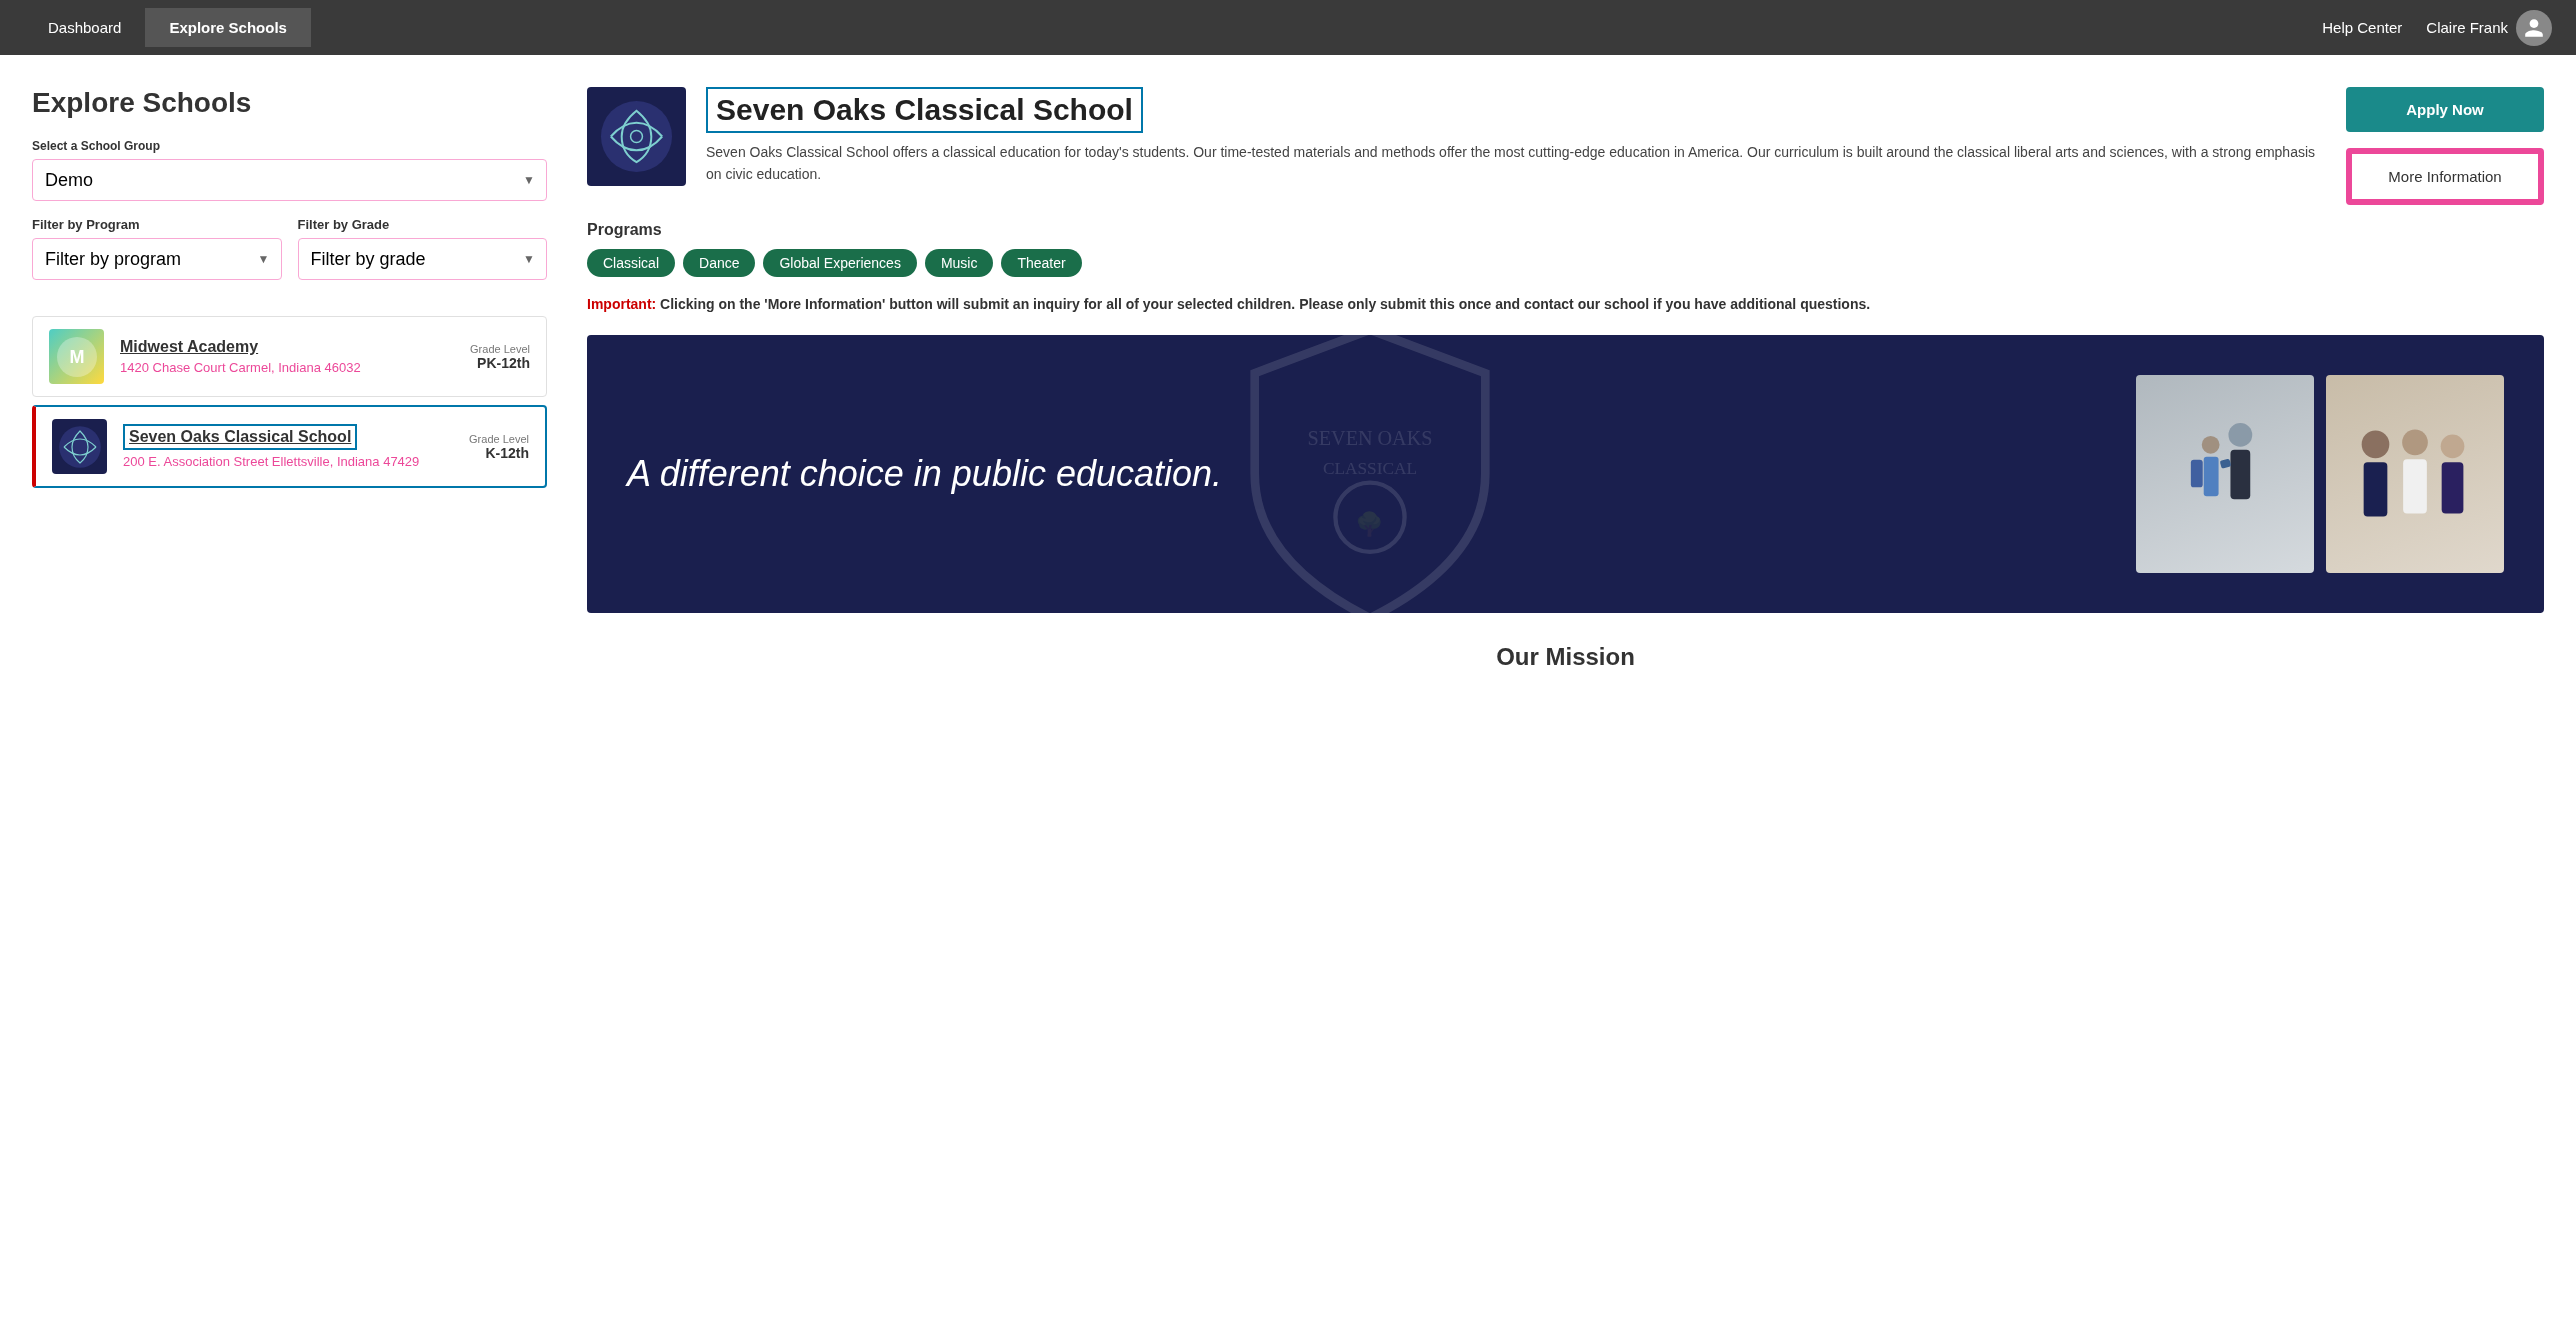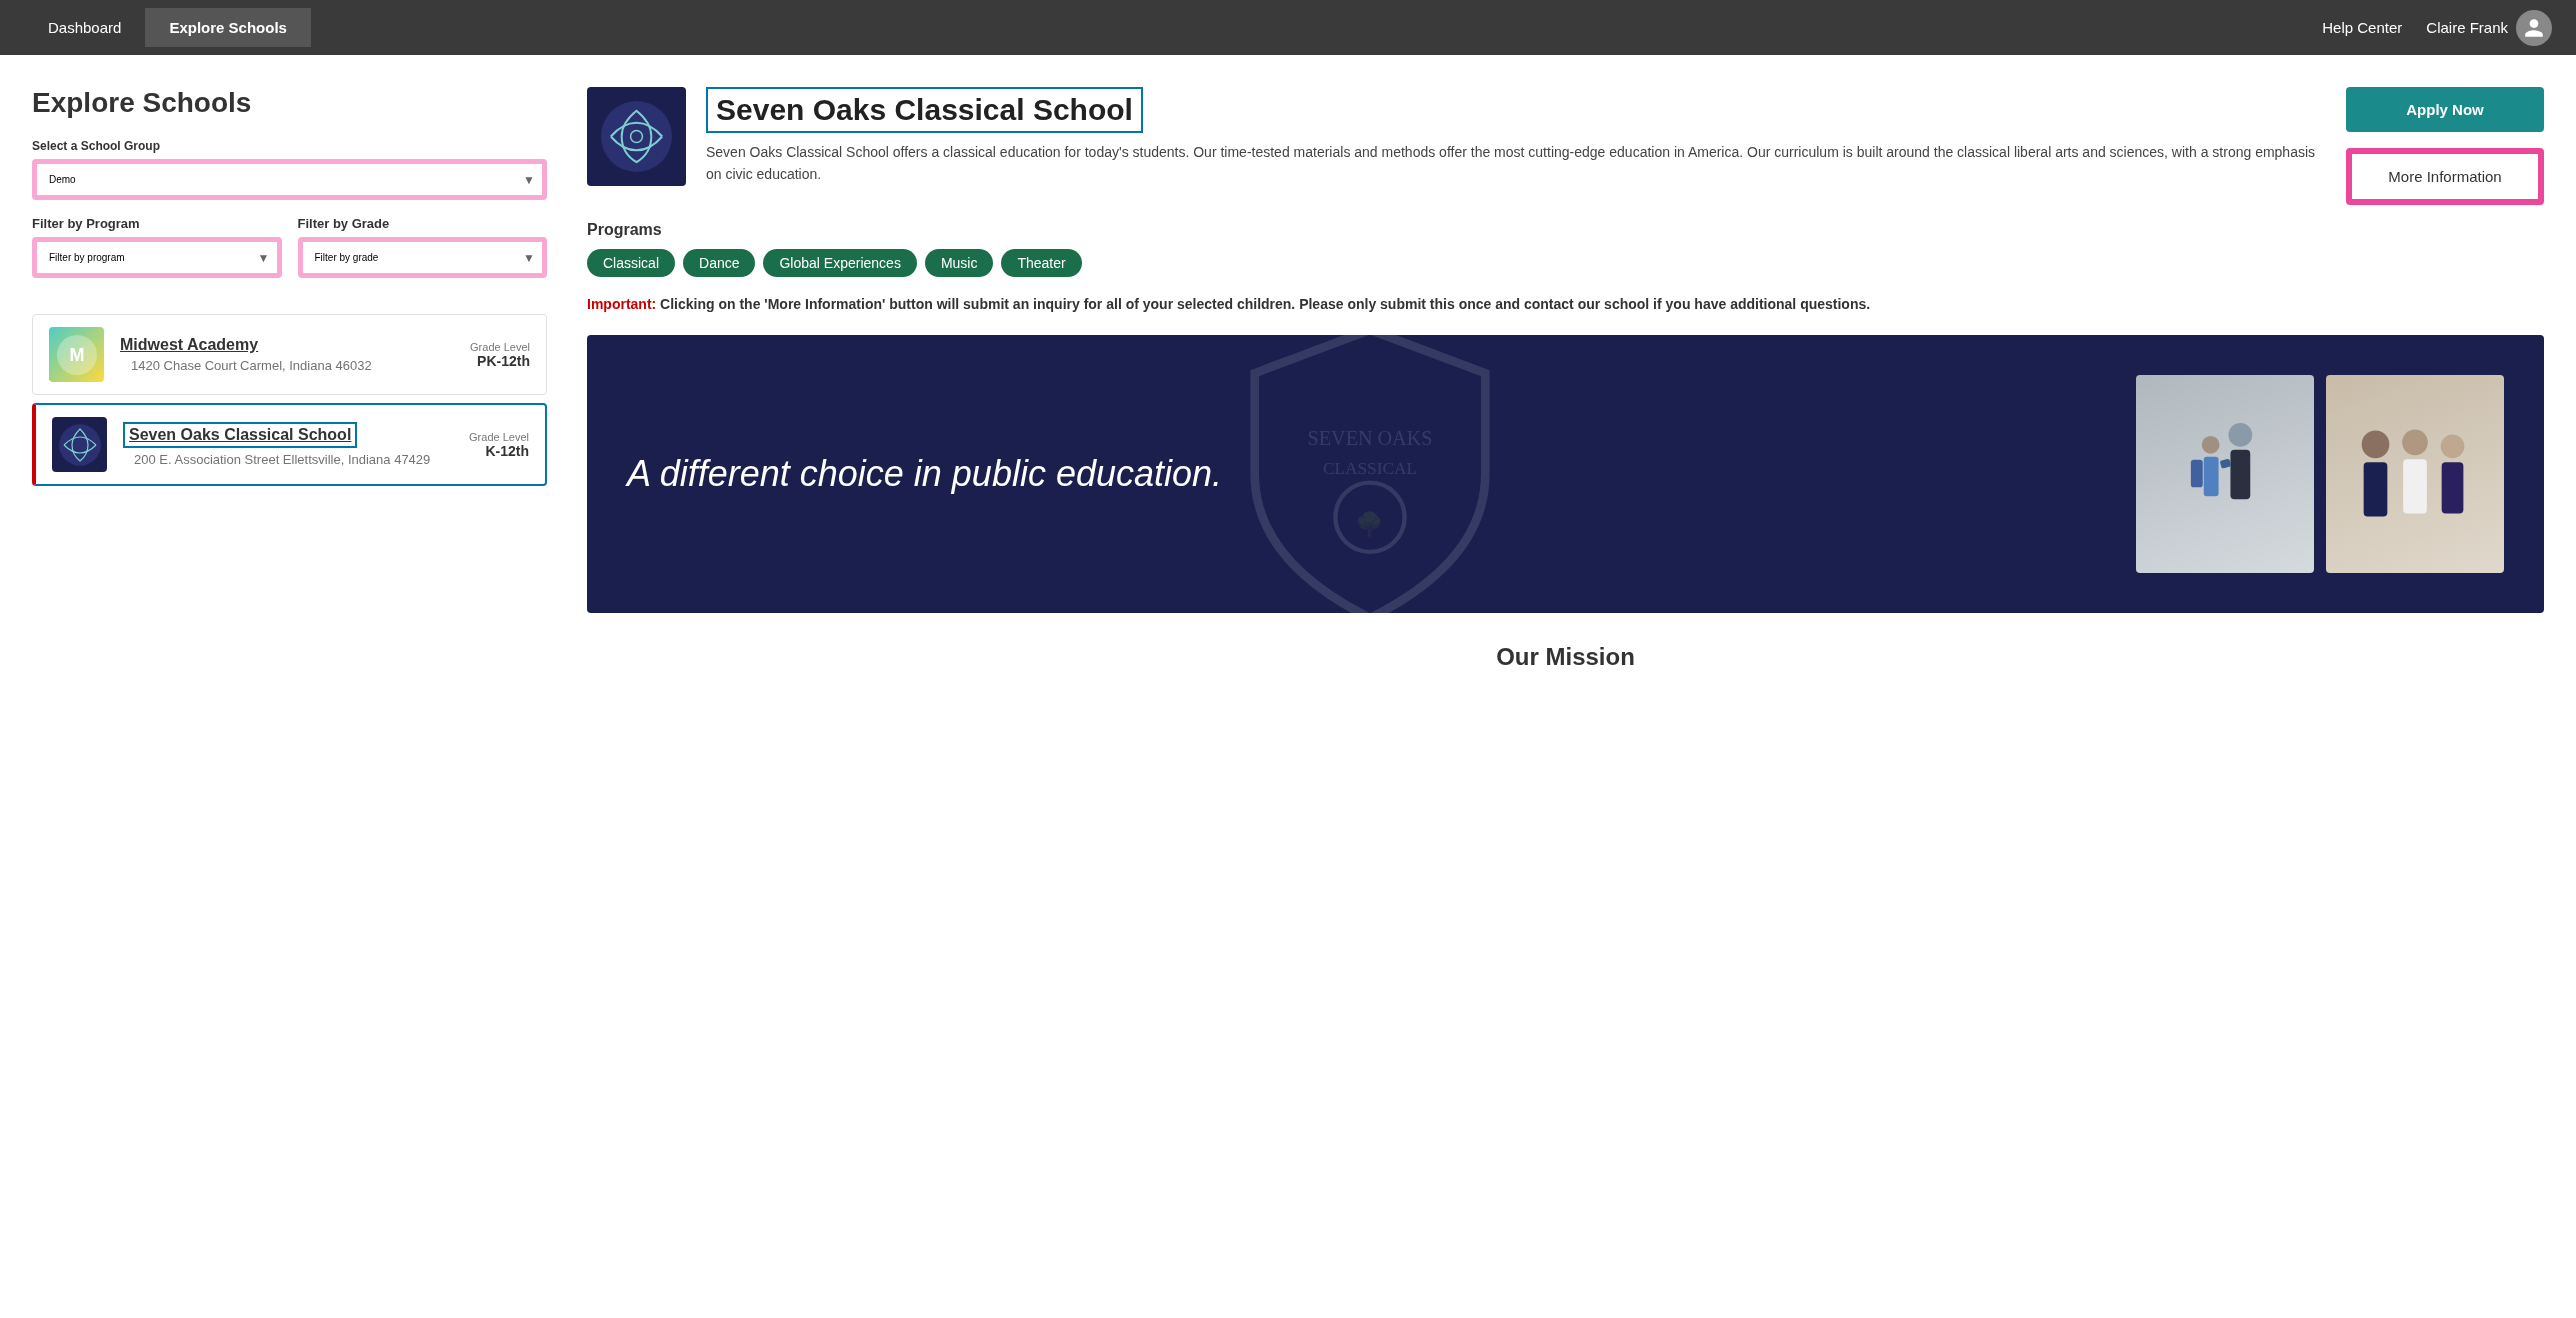--- a/index.html
+++ b/index.html
@@ -76,23 +76,23 @@
       color: #333;
       margin-bottom: 6px;
     }
     .select-wrapper {
       position: relative;
       margin-bottom: 16px;
     }
     .select-wrapper select {
       width: 100%;
       padding: 10px 36px 10px 12px;
-      border: 5px solid #f9a8d4;
-      border-radius: 4px;
-      font-size: 10px;
+      border: 1px solid #f9a8d4;
+      border-radius: 4px;
+      font-size: 18px;
       appearance: none;
       background: #fff;
       cursor: pointer;
     }
     .select-arrow {
       position: absolute;
       right: 12px;
       top: 50%;
       transform: translateY(-50%);
       pointer-events: none;
@@ -156,22 +156,21 @@
       margin-bottom: 4px;
       text-decoration: underline;
     }
     .school-name.highlighted {
       border: 2px solid #0077aa;
       padding: 2px 4px;
       display: inline-block;
     }
     .school-address {
       font-size: 13px;
-      color: #737373;
-      margin-left: 11px;
+      color: #ec4899;
     }
     .grade-info {
       text-align: right;
       flex-shrink: 0;
     }
     .grade-label {
       font-size: 11px;
       color: #777;
     }
     .grade-value {

